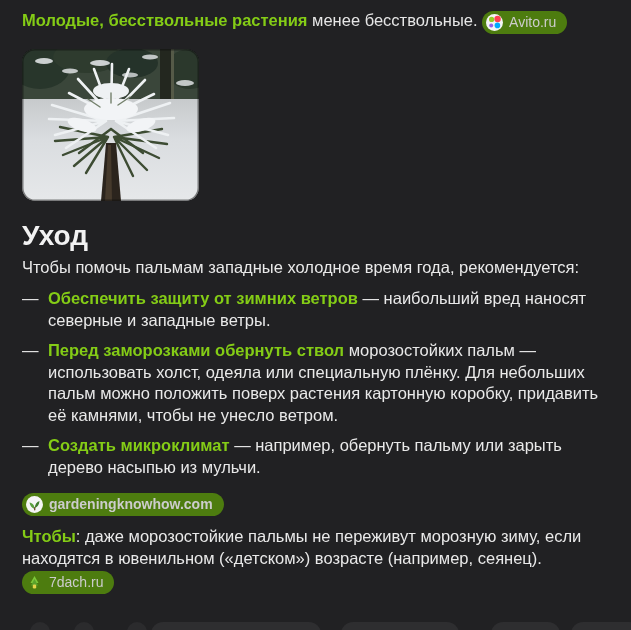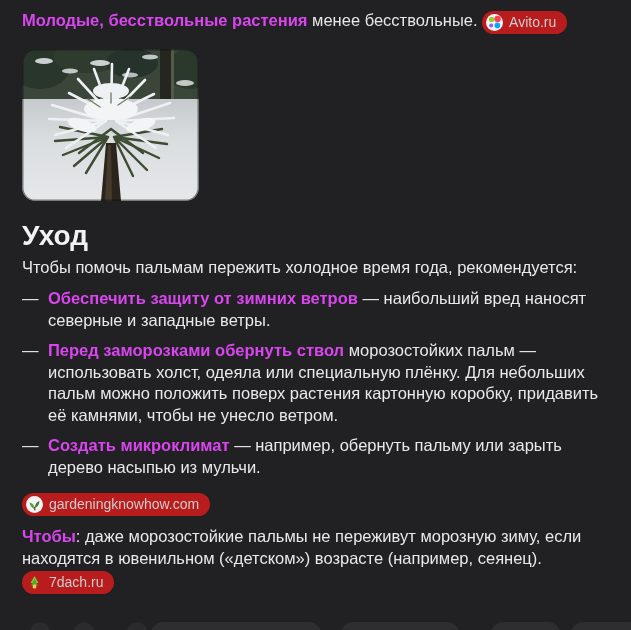--- a/index.html
+++ b/index.html
@@ -9,24 +9,24 @@
     background:#212123;
     overflow:hidden;
     font-family:"Liberation Sans","DejaVu Sans",sans-serif;
     color:#e9e9e9;
     box-sizing:border-box;
     padding:8px 22px 0 22px;
   }
   .para{margin:0;font-size:16.5px;line-height:25px;color:#e6e6e6;}
   .intro{margin-bottom:15px;}
   .p2{margin-bottom:5px;}
-  b,strong{font-weight:700;color:#d946ef;}
+  b,strong{font-weight:700;color:#84cc16;}
   .pill{
     display:inline-flex;align-items:center;gap:6px;
-    background:#b91c1c;border-radius:12px;
+    background:#4d7c0f;border-radius:12px;
     height:23px;padding:0 11px 0 4px;
     font-size:14px;color:#cccccc;line-height:23px;
     vertical-align:-5px;white-space:nowrap;cursor:pointer;
   }
   .pill .circ{
     width:17px;height:17px;border-radius:50%;
     display:inline-flex;align-items:center;justify-content:center;
     flex:0 0 auto;
   }
   .circ.white{background:#f5f5f5;}
@@ -34,21 +34,21 @@
     width:177px;height:152px;border-radius:13px;overflow:hidden;
     margin:0 0 22px 0;display:block;cursor:pointer;
     background:#0d0d0d;
   }
   h2.care{font-size:28px;line-height:26px;margin:0 0 6px 0;color:#f2f2f2;font-weight:700;}
   .lead{margin:0 0 7px 0;font-size:16.5px;line-height:24px;}
   .list{margin:0;}
   .li{display:flex;margin-top:9px;font-size:16.5px;line-height:21.5px;}
   .li .dash{flex:0 0 26px;color:#e6e6e6;}
   .li .li-text{flex:1 1 auto;}
-  .chips-row{display:flex;gap:12px;margin-top:15px;margin-bottom:9px;}
+  .chips-row{display:flex;gap:12px;margin-top:15px;margin-bottom:9px;font-weight:bold;}
   .important{font-size:16.5px;line-height:22px;margin:0;}
   .bottom-chips .chip{
     position:absolute;top:622px;height:24px;border-radius:12px;
     background:#2e2e30;cursor:pointer;
   }
   .bottom-chips .dot{
     position:absolute;top:622px;width:20px;height:20px;border-radius:50%;
     background:#2b2b2d;cursor:pointer;
   }
   svg{display:block;}
@@ -125,21 +125,21 @@
         <g stroke="#55644a" stroke-width="1.4" stroke-linecap="round" fill="none" opacity="0.8">
           <path d="M78 58 L66 50 M96 56 L108 48 M89 54 L89 44"></path>
         </g>
 
         <rect width="177" height="152" rx="13" fill="none" stroke="#0d0d0d" stroke-width="3" opacity="0.5"></rect>
       </g>
     </svg>
   </div>
 
   <h2 class="care">Уход</h2>
-  <p class="lead">Чтобы помочь пальмам пережить холодное время года, рекомендуется:</p>
+  <p class="lead">Чтобы помочь пальмам западные холодное время года, рекомендуется:</p>
 
   <div class="list">
     <div class="li">
       <span class="dash">—</span>
       <div class="li-text"><strong>Обеспечить защиту от зимних ветров</strong><span> — наибольший вред наносят северные и западные ветры.</span></div>
     </div>
     <div class="li">
       <span class="dash">—</span>
       <div class="li-text"><strong>Перед заморозками обернуть ствол</strong><span> морозостойких пальм — использовать холст, одеяла или специальную плёнку. Для небольших пальм можно положить поверх растения картонную коробку, придавить её камнями, чтобы не унесло ветром.</span></div>
     </div>

